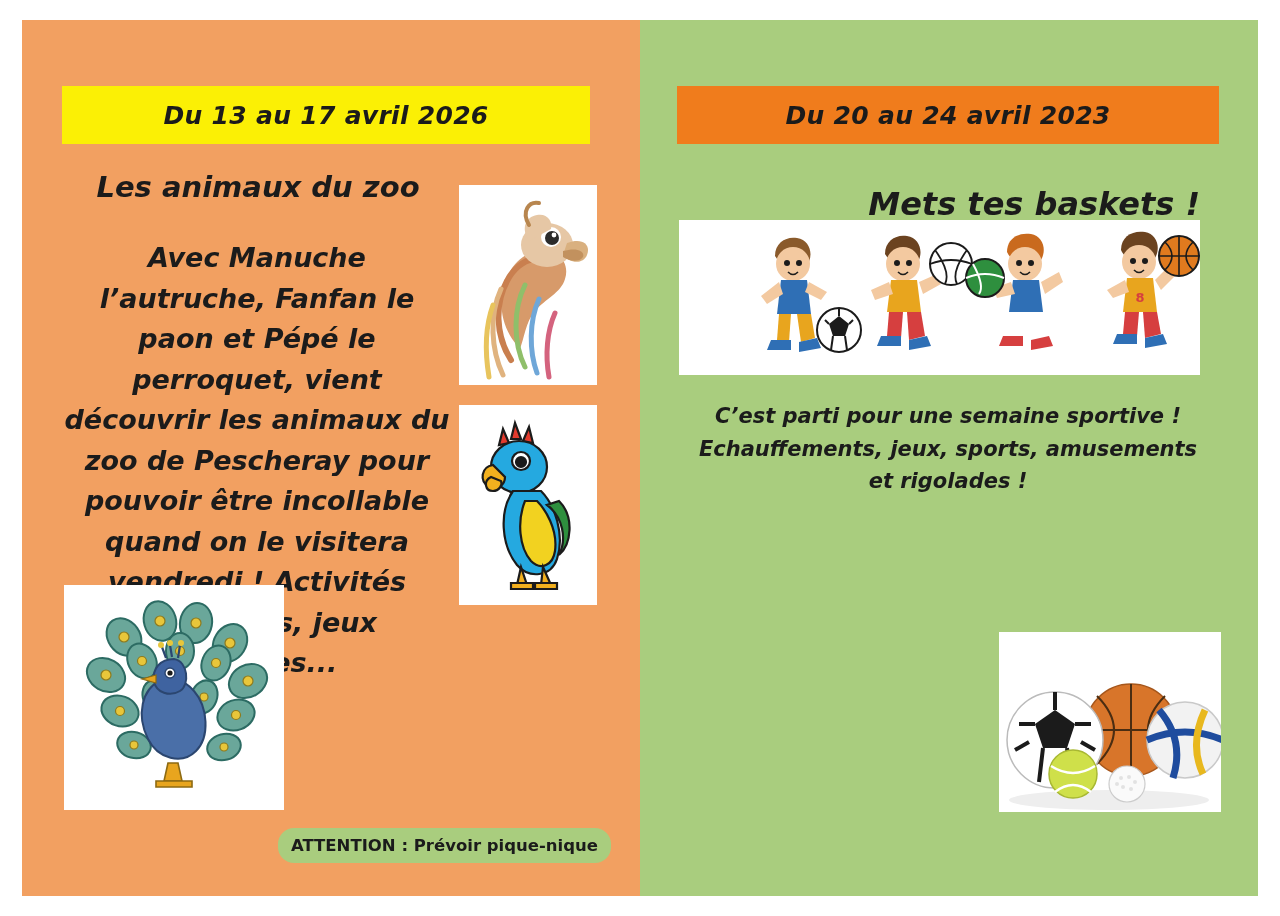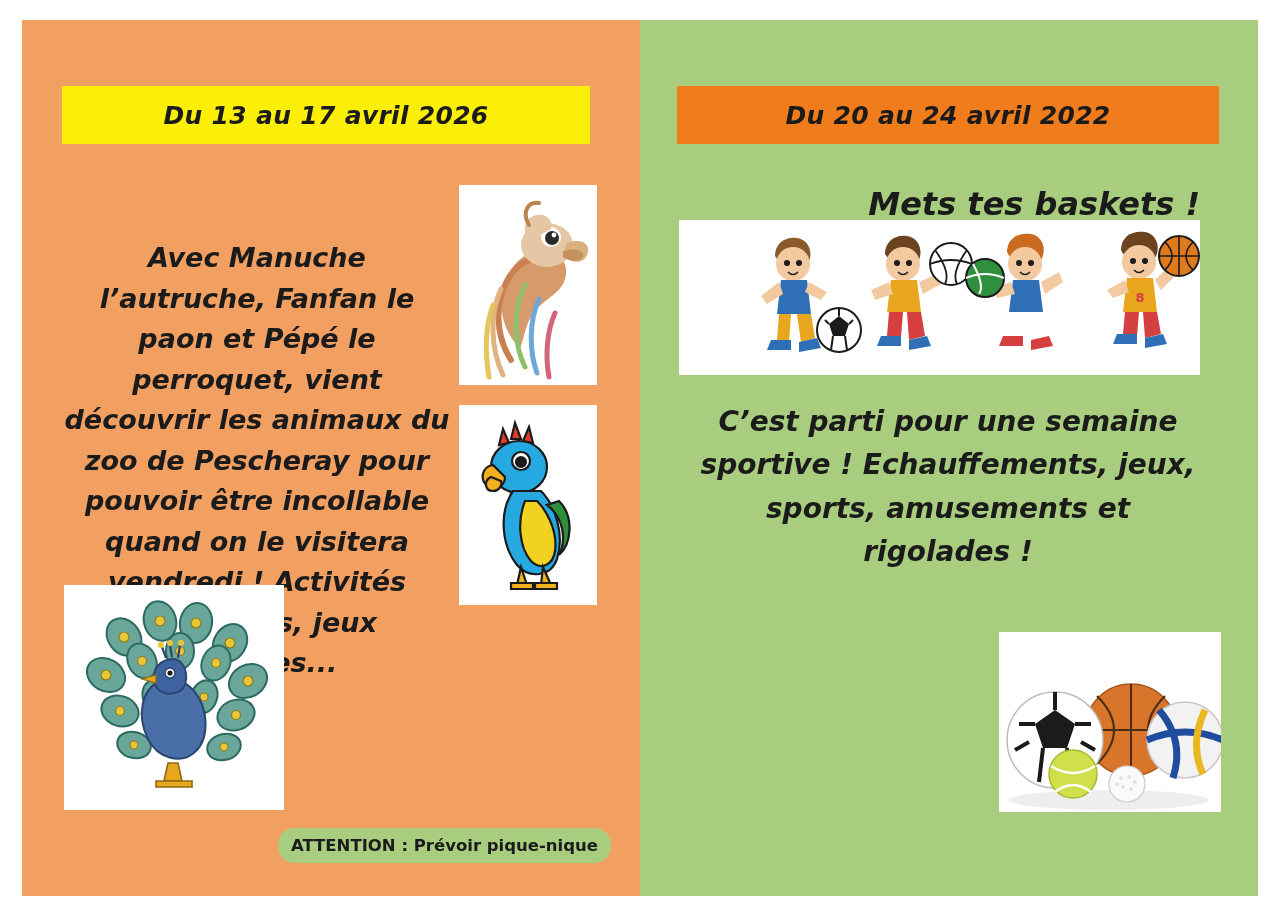--- a/index.html
+++ b/index.html
@@ -99,21 +99,21 @@
   .body-left {
     left: 40px;
     top: 218px;
     width: 390px;
     font-size: 27px;
   }
   .body-right-1 {
     left: 48px;
     top: 380px;
     width: 520px;
-    font-size: 28px;
+    font-size: 21px;
     line-height: 1.55;
   }
   .body-right-2 {
     left: 48px;
     top: 522px;
     width: 520px;
     font-size: 21px;
     line-height: 1.55;
   }
 
@@ -172,20 +172,21 @@
 </style>
 </head>
 <body>
 
 <div class="poster">
 
   <div class="panel panel-left">
 
     <div class="date-banner date-left">Du 13 au 17 avril 2026</div>
 
+    <div class="title title-left">Les animaux du zoo</div>
 
     <div class="body-text body-left">Avec Manuche l’autruche, Fanfan le paon et Pépé le perroquet, vient découvrir les animaux du zoo de Pescheray pour pouvoir être incollable quand on le visitera vendredi ! Activités manuelles, jeux ludiques...</div>
 
     <div class="imgbox ostrich-box">
       <svg width="138" height="200" viewBox="0 0 138 200">
         <rect x="0" y="0" width="138" height="200" fill="#ffffff"></rect>
         <g>
           <path d="M58 160 C40 140 38 110 50 88 C60 70 78 62 92 66 C104 70 110 82 106 94 C102 108 86 114 76 126 C66 138 66 152 60 166 Z" fill="#d79a6a"></path>
           <path d="M52 175 C36 150 36 118 48 96 C54 84 64 76 74 74" stroke="#c97f4f" stroke-width="6" fill="none" stroke-linecap="round"></path>
           <path d="M44 190 C32 165 30 130 42 104" stroke="#e0b37f" stroke-width="5" fill="none" stroke-linecap="round"></path>
@@ -280,21 +281,21 @@
         </g>
       </svg>
     </div>
 
 
     <div class="attention attention-left">ATTENTION : Prévoir pique-nique</div>
   </div>
 
   <div class="panel panel-right">
 
-    <div class="date-banner date-right">Du 20 au 24 avril 2022</div>
+    <div class="date-banner date-right">Du 20 au 24 avril 2023</div>
 
     <div class="title title-right">Mets tes baskets !</div>
 
     <div class="imgbox kids-box" style="left:39px; top:200px; width:521px; height:155px;">
       <svg width="521" height="155" viewBox="0 0 521 155">
         <rect x="0" y="0" width="521" height="155" fill="#ffffff"></rect>
 
         <g>
           <path d="M96 36 C96 22 108 16 118 18 C130 20 134 32 130 42 C126 50 104 50 96 36 Z" fill="#8a5a2b"></path>
           <circle cx="114" cy="44" r="17" fill="#f3c9a0"></circle>

